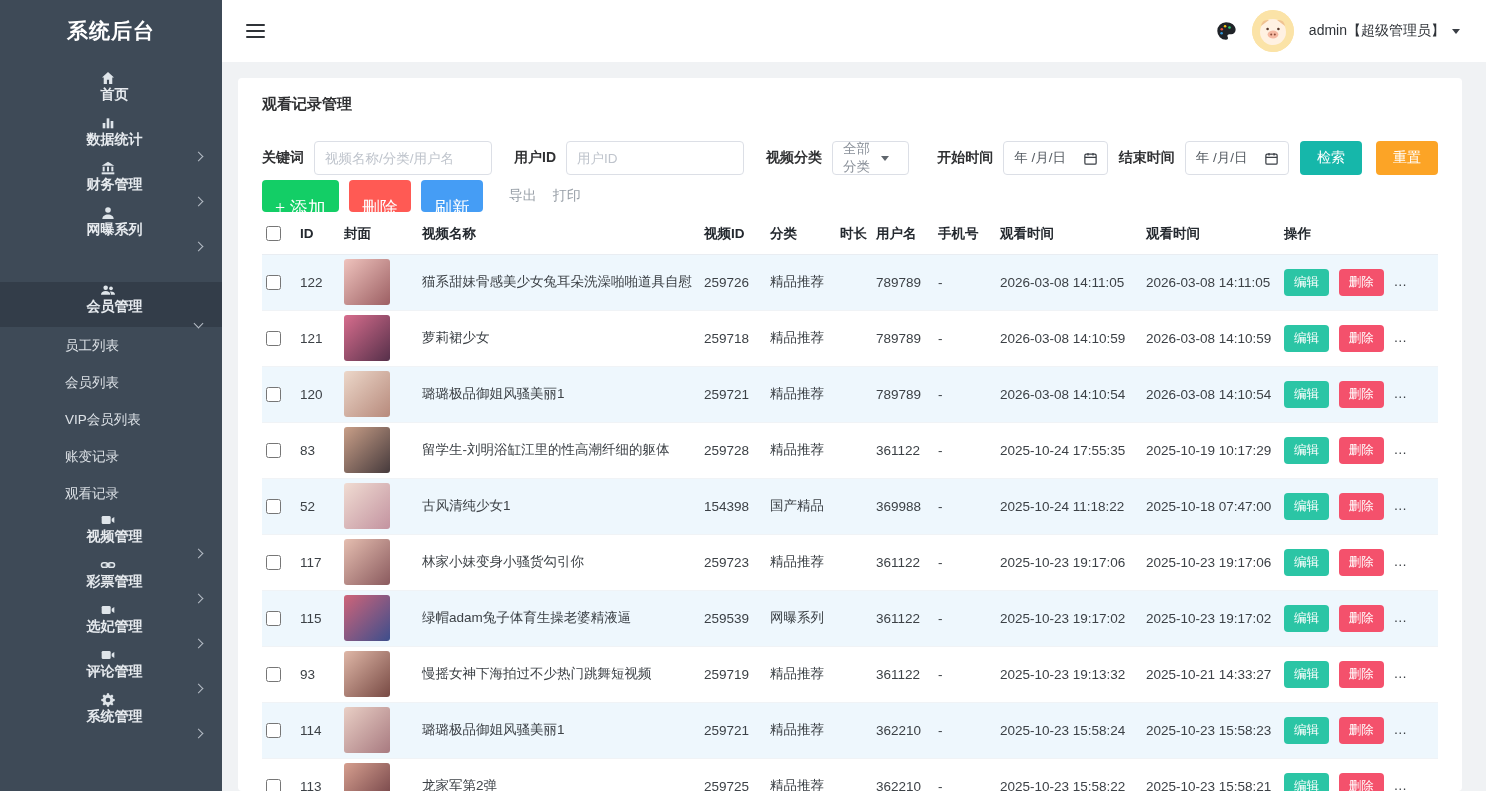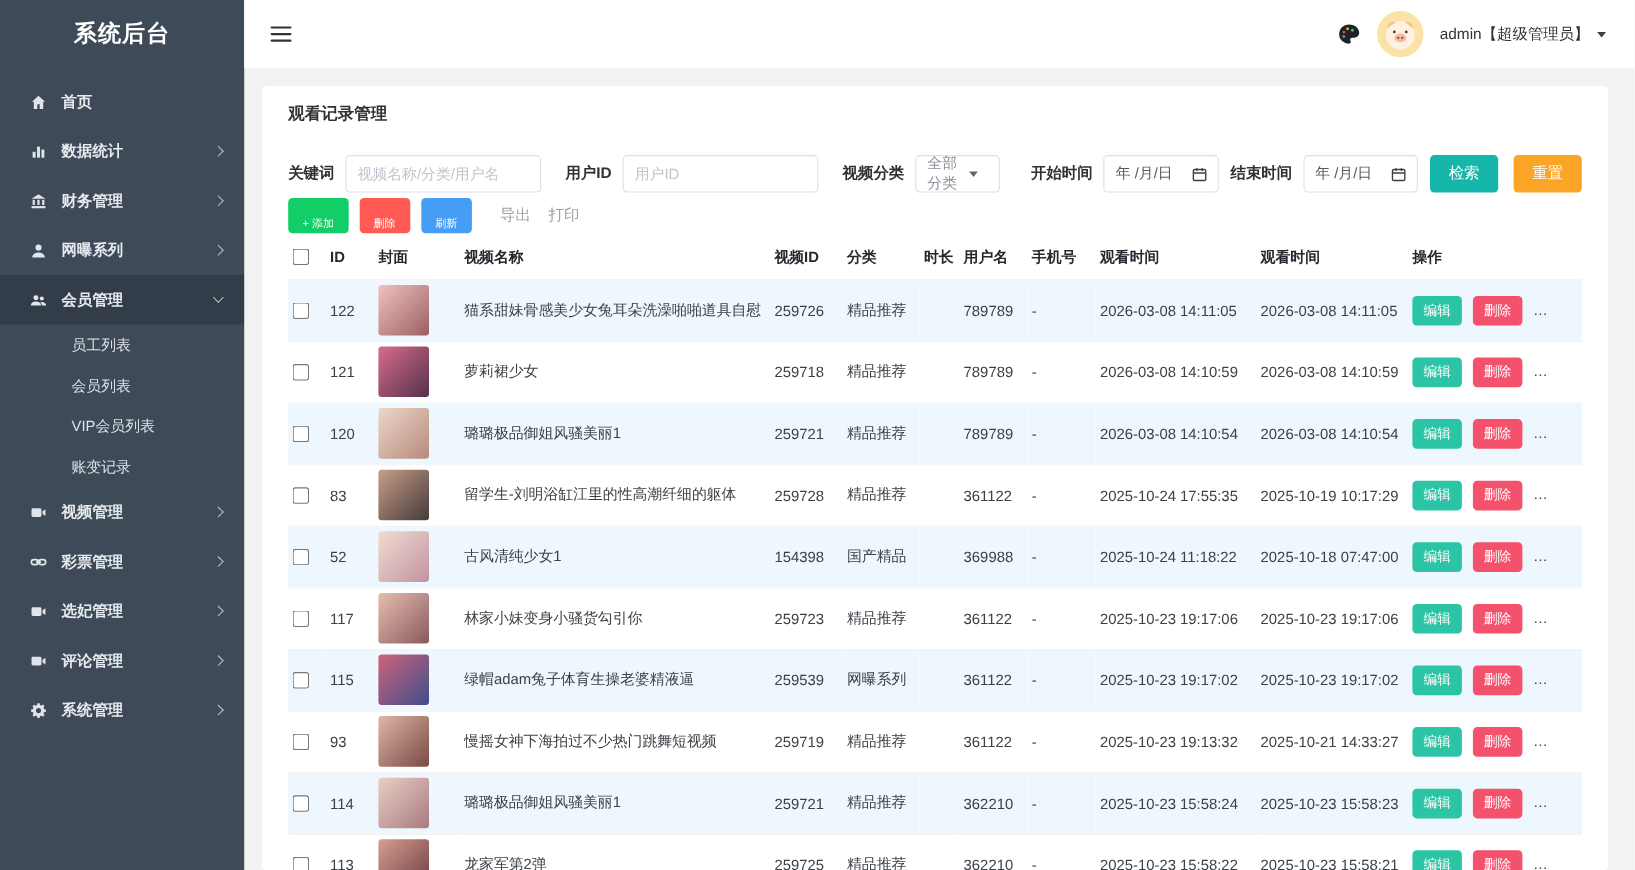--- a/index.html
+++ b/index.html
@@ -9,22 +9,22 @@
     width:1486px; height:791px; overflow:hidden;
     font-family:"Liberation Sans","DejaVu Sans",sans-serif;
     background:#f0f2f4; color:#333;
   }
   .app { display:flex; width:100%; height:100%; }
 
   
   .sidebar { width:222px; min-width:222px; background:#3e4a57; height:100%; overflow:hidden; }
   .brand { height:62px; line-height:62px; text-align:center; font-size:21px; font-weight:bold; color:#ffffff; letter-spacing:1px; }
   .menu { padding-top:8px; }
-  .menu-item { display:flex; align-items:center; height:45px; padding:0 20px 0 27px; font-size:14px; font-weight:600; color:#e6eaee; cursor:pointer; }
-  .menu-item.active { background:#333d49; }
+  .menu-item { display:flex; align-items:center; height:45px; padding:0 20px 0 27px; font-size:14px; font-weight:600; color:#e6eaee; cursor:pointer;flex-direction:column; }
+  .menu-item.active { background:#333d49;margin-top:32px; }
   .mi-icon { width:16px; height:16px; margin-right:13px; display:flex; align-items:center; color:#dfe5ea; flex:none; }
   .mi-icon svg { width:16px; height:16px; display:block; }
   .mi-label { flex:1; white-space:nowrap; }
   .mi-chevron { width:7px; height:7px; border-right:1.6px solid #b6bdc6; border-bottom:1.6px solid #b6bdc6; transform:rotate(-45deg); margin-left:auto; flex:none; }
   .mi-chevron.open { transform:rotate(45deg); margin-top:-4px; }
   .submenu-item { height:37px; line-height:37px; padding-left:65px; font-size:13.5px; font-weight:500; color:#dde2e7; cursor:pointer; white-space:nowrap; }
 
   
   .main { flex:1; display:flex; flex-direction:column; height:100%; min-width:0; }
   .topbar { height:62px; background:#ffffff; display:flex; align-items:center; padding:0 26px 0 24px; flex:none; }
@@ -51,21 +51,21 @@
   .w-kw { width:178px; } .w-uid { width:178px; }
   .select { width:96px; height:34px; border:1px solid #dcdfe6; border-radius:4px; display:flex; align-items:center; justify-content:space-between; padding:0 19px 0 10px; color:#8b919a; font-size:13.5px; margin-right:28px; cursor:pointer; background:#fff; }
   .sel-caret { width:0; height:0; border-left:4px solid transparent; border-right:4px solid transparent; border-top:5px solid #60666d; }
   .dateinp { width:138px; height:34px; border:1px solid #dcdfe6; border-radius:4px; display:flex; align-items:center; justify-content:space-between; padding:0 9px 0 10px; color:#545a61; font-size:13.5px; margin-right:11px; cursor:text; background:#fff; }
   .cal { display:flex; } .cal svg { width:15px; height:15px; }
   .btn { height:34px; border:none; border-radius:4px; color:#fff; font-size:14px; padding:0 17px; cursor:pointer; font-family:inherit; white-space:nowrap; }
   .btn-search { background:#16b7aa; margin-right:14px; }
   .btn-reset { background:#fca426; }
 
   .toolbar { display:flex; align-items:center; margin-top:5px; }
-  .tbtn { height:32px; border:none; border-radius:4px; color:#fff; font-size:10px; padding:16px 13px; cursor:pointer; font-family:Liberation Sans, sans-serif; margin-right:10px; white-space:nowrap; }
+  .tbtn { height:32px; border:none; border-radius:4px; color:#fff; font-size:18px; padding:16px 13px; cursor:pointer; font-family:Liberation Serif, serif; margin-right:10px; white-space:nowrap; }
   .tbtn-add { background:#13ce66; }
   .tbtn-del { background:#ff5a54; }
   .tbtn-refresh { background:#459df5; }
   .tlink { color:#99a0a8; font-size:14px; margin-left:16px; cursor:pointer; }
 
   table { width:100%; border-collapse:collapse; margin-top:2px; table-layout:fixed; }
   thead th { text-align:left; font-size:13.5px; color:#24292f; font-weight:bold; height:40px; border-bottom:1px solid #e9edf2; padding:0 4px; white-space:nowrap; }
   tbody td { font-size:13.5px; color:#3c4146; height:56px; padding:0 4px; white-space:nowrap; overflow:hidden; text-overflow:ellipsis; vertical-align:middle; }
   tbody tr { border-bottom:1px solid #f0f3f6; }
   tbody tr:nth-child(odd) { background:#eef7fd; }
@@ -145,20 +145,21 @@
   </div>
 
   <div class="submenu-item">员工列表</div>
 
   <div class="submenu-item">会员列表</div>
 
   <div class="submenu-item">VIP会员列表</div>
 
   <div class="submenu-item">账变记录</div>
 
+  <div class="submenu-item">观看记录</div>
 
   <div class="menu-item">
     <span class="mi-icon">
             <svg viewBox="0 0 24 24" fill="currentColor">
               <rect x="2.5" y="6" width="13.5" height="12" rx="2"></rect>
               <path d="M17.5 10.2l4-2.7v9l-4-2.7z"></path>
             </svg>
           </span>
     <span class="mi-label">视频管理</span>
     <span class="mi-chevron"></span>

